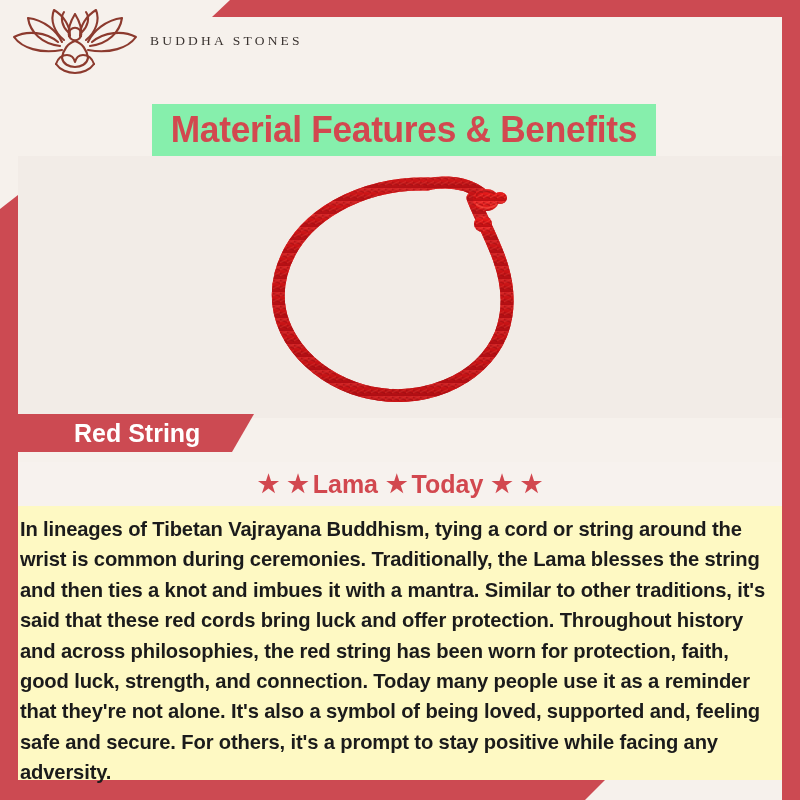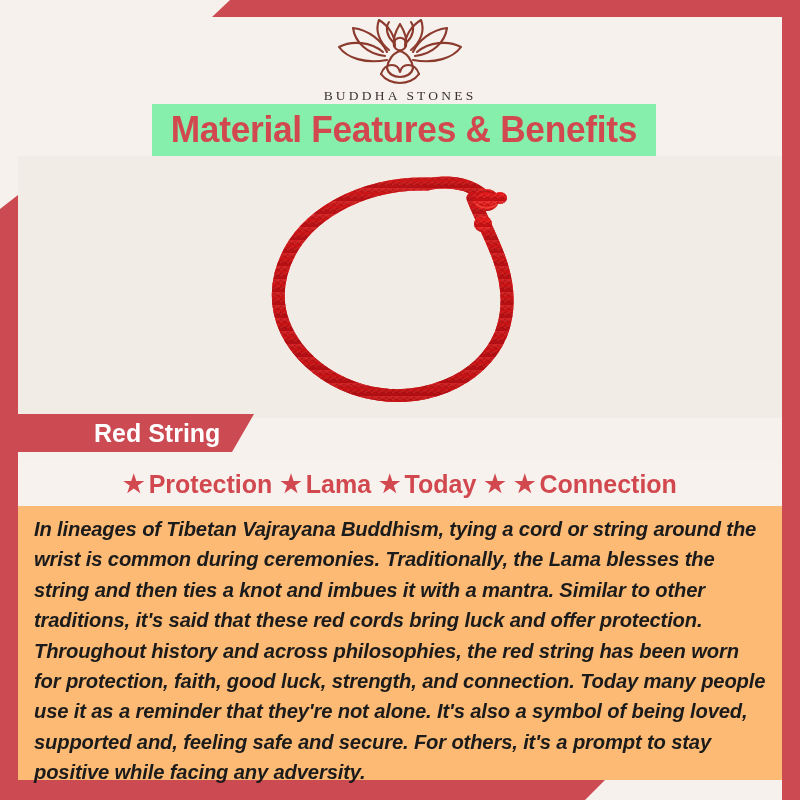--- a/index.html
+++ b/index.html
@@ -28,22 +28,22 @@
     clip-path: polygon(0 14px, 100% 0, 100% 100%, 0 100%);
   }
   .bar-bottom{
     position:absolute; left:0; bottom:0; width:605px; height:20px;
     background:#cc4a52;
     clip-path: polygon(0 0, 100% 0, calc(100% - 20px) 100%, 0 100%);
   }
 
   
   .logo{
-    position:absolute; top:14px; left:0; right:0;
-    display:flex; flex-direction:column; align-items:center;
+    position:absolute; top:4px; left:0; right:0;
+    display:flex; flex-direction:row; align-items:center;
   }
   .logo-mark{ width:150px; height:72px; display:block; }
   .logo-text{
     font-family:"Liberation Serif", serif;
     font-size:13.5px; letter-spacing:3.2px; color:#3a3330;
     margin-top:2px;
   }
 
   
   .title-band{
@@ -72,21 +72,21 @@
   
   .ribbon{
     position:absolute; top:414px; left:18px; width:236px; height:38px;
     background:#cc4a52;
     clip-path: polygon(0 0, 100% 0, calc(100% - 22px) 100%, 0 100%);
     display:flex; align-items:center;
   }
   .ribbon span{
     font-family:"Liberation Sans Narrow","Liberation Sans", sans-serif;
     font-weight:bold; font-size:25px; color:#ffffff;
-    margin-left:76px; letter-spacing:0px;
+    margin-left:56px; letter-spacing:0px;
   }
 
   
   .benefits{
     position:absolute; top:462px; left:18px; right:18px; height:44px;
     background:#f7f2ee;
     display:flex; align-items:center; justify-content:center;
     gap:8px;
   }
   .benefit{
@@ -94,23 +94,22 @@
     color:#d2484f;
     font-family:"Liberation Sans Narrow","Liberation Sans", sans-serif;
     font-weight:bold; font-size:25px;
     white-space:nowrap;
   }
   .benefit .star{ font-size:24px; line-height:1; }
 
   
   .copy{
     position:absolute; top:506px; left:18px; right:18px; bottom:20px;
-    background:#fdba74;
-    padding:8px 14px 0 16px;
-    font-style:italic;
+    background:#fef9c3;
+    padding:8px 14px 0 2px;
   }
   .copy p{
     font-family:"Liberation Sans", sans-serif;
     font-weight:bold;
     font-size:20.2px;
     line-height:30.4px;
     color:#1b1b1b;
     letter-spacing:-0.15px;
   }
 </style>
@@ -216,36 +215,34 @@
     </svg>
   </div>
 
   <div class="ribbon">
     <span>Red String</span>
   </div>
 
   <div class="benefits">
     <div class="benefit">
       <span class="star">★</span>
-      <span>Protection</span>
     </div>
     <div class="benefit">
       <span class="star">★</span>
       <span>Lama</span>
     </div>
     <div class="benefit">
       <span class="star">★</span>
       <span>Today</span>
     </div>
     <div class="benefit">
       <span class="star">★</span>
     </div>
     <div class="benefit">
       <span class="star">★</span>
-      <span>Connection</span>
     </div>
   </div>
 
   <div class="copy">
     <p>In lineages of Tibetan Vajrayana Buddhism, tying a cord or string around the wrist is common during ceremonies. Traditionally, the Lama blesses the string and then ties a knot and imbues it with a mantra. Similar to other traditions, it's said that these red cords bring luck and offer protection. Throughout history and across philosophies, the red string has been worn for protection, faith, good luck, strength, and connection. Today many people use it as a reminder that they're not alone. It's also a symbol of being loved, supported and, feeling safe and secure. For others, it's a prompt to stay positive while facing any adversity.</p>
   </div>
 
 </div>
 
 </body></html>

